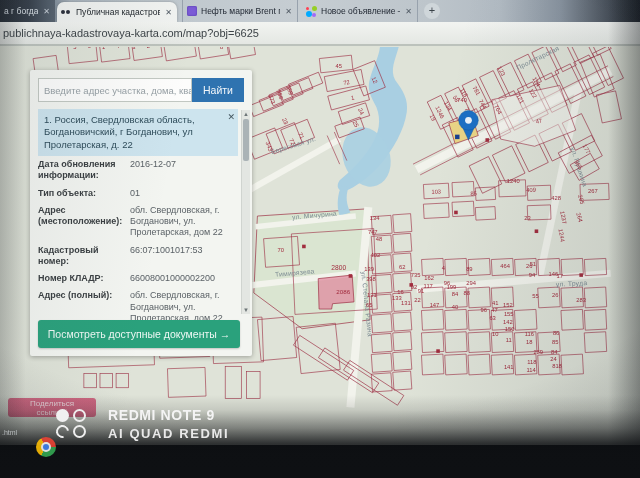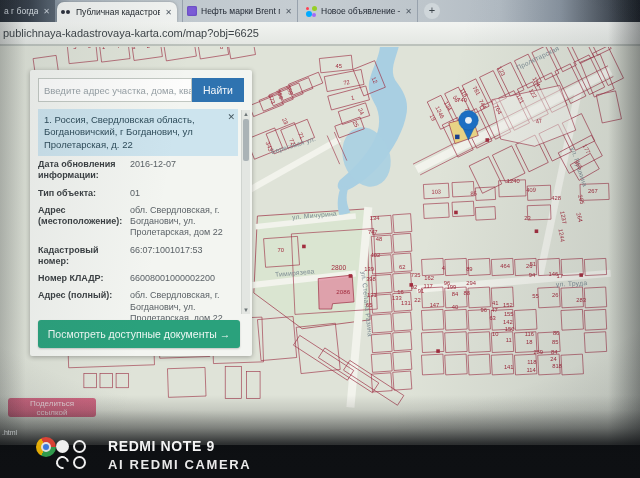--- a/index.html
+++ b/index.html
@@ -97,21 +97,21 @@
       rgba(13,15,18,.82) 58%, rgba(14,16,19,.95) 72%, #0e1013 100%);}
 
   
   .chrome-icon{position:absolute;left:36px;top:437px;width:20px;height:20px;border-radius:50%;z-index:45;opacity:.9;
     background:conic-gradient(from -30deg,#ea4335 0 120deg,#34a853 120deg 240deg,#fbbc05 240deg 360deg);}
   .chrome-icon::before{content:"";position:absolute;inset:5px;background:#f5f6f4;border-radius:50%;}
   .chrome-icon::after{content:"";position:absolute;inset:7px;background:#4285f4;border-radius:50%;}
   .taskbar-text{position:absolute;left:2px;top:429px;font-size:7px;color:#cfd4d6;z-index:45;opacity:.8;}
 
   
-  .watermark{position:absolute;left:56px;top:438px;z-index:50;display:flex;align-items:flex-start;gap:18px;}
+  .watermark{position:absolute;left:56px;top:407px;z-index:50;display:flex;align-items:flex-start;gap:18px;}
   .wm-icon{position:relative;width:34px;height:34px;margin-top:2px;}
   .wm-icon i{position:absolute;width:13px;height:13px;border-radius:50%;box-sizing:border-box;display:block;}
   .wm-icon .c1{left:0;top:0;background:#f0f0f0;}
   .wm-icon .c2{left:17px;top:0;border:2.5px solid #eee;}
   .wm-icon .c3{left:0;top:16px;border:2.5px solid #eee;border-right-color:transparent;transform:rotate(35deg);}
   .wm-icon .c4{left:17px;top:16px;border:2.5px solid #eee;}
   .wm-text .l1{font-size:14px;font-weight:bold;color:#f4f4f4;letter-spacing:.6px;}
   .wm-text .l2{font-size:13px;font-weight:bold;color:#e9e9e9;letter-spacing:1.6px;margin-top:3px;}
 </style>
 </head>
@@ -516,15 +516,15 @@
 
 <div class="watermark">
   <div class="wm-icon">
     <i class="c1"></i>
       <i class="c2"></i>
       <i class="c3"></i>
       <i class="c4"></i>
   </div>
   <div class="wm-text">
     <div class="l1">REDMI NOTE 9</div>
-    <div class="l2">AI REDMI CAMERA</div>
+    <div class="l2">AI QUAD REDMI</div>
   </div>
 </div>
 
 </body></html>

